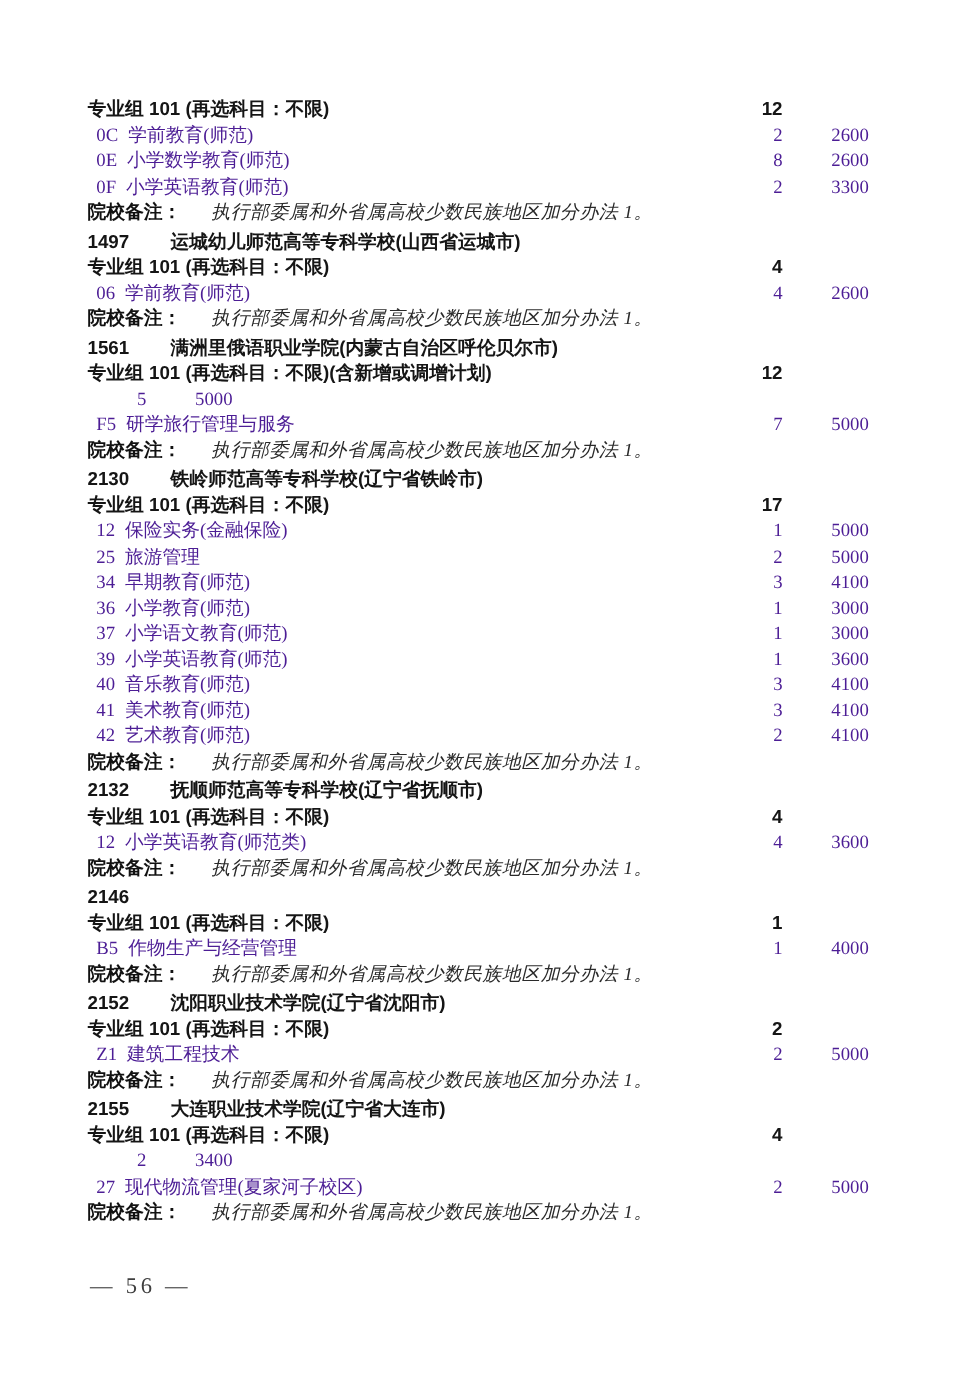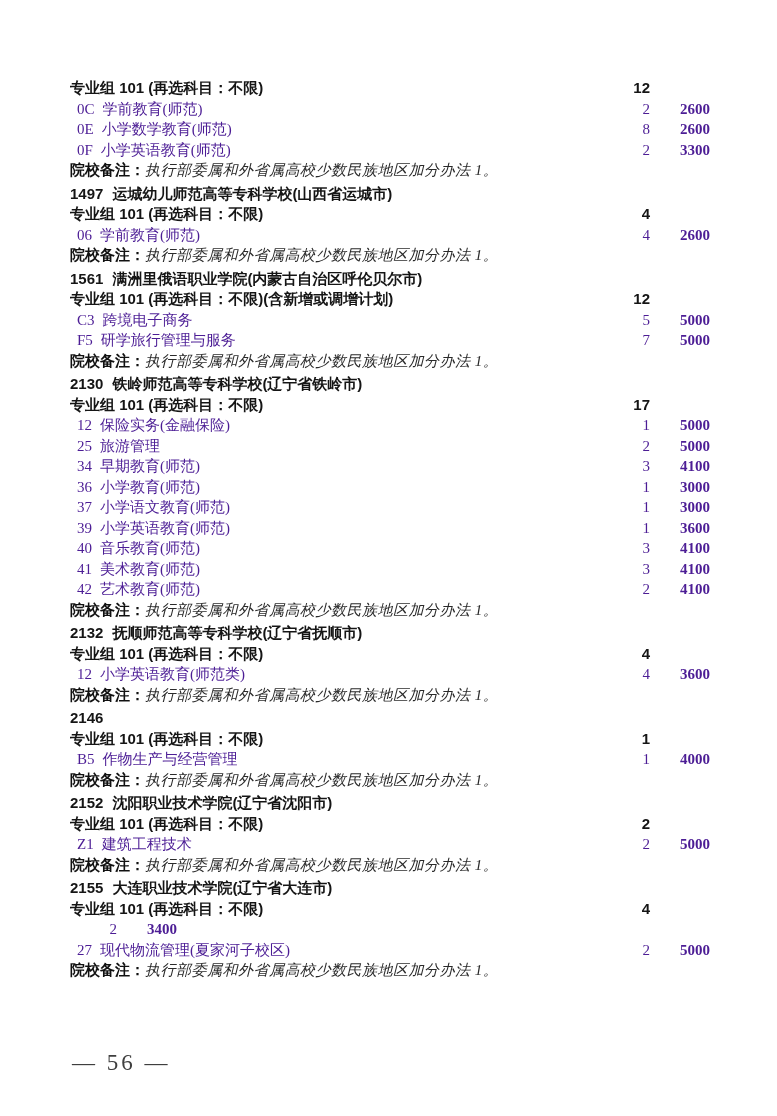--- a/index.html
+++ b/index.html
@@ -20,24 +20,25 @@
     right: 67px;
     top: 78px;
     color: #1a1a1a;
   }
   .section + .section { margin-top: 3px; }
   .row {
     display: flex;
     align-items: baseline;
     line-height: 20.5px;
     white-space: nowrap;
+    gap: 24px;
   }
   .left { flex: 1; overflow: hidden; }
   .count { width: 40px; text-align: right; flex: none; }
-  .fee   { width: 60px; text-align: right; flex: none; font-weight: bold; }
+  .fee   { width: 60px; text-align: center; flex: none; }
   .school, .group {
     font-family: "Liberation Sans", "DejaVu Sans", sans-serif;
     font-weight: 700;
     font-size: 15px;
     color: #151515;
   }
   .school-name { margin-left: 9px; }
   .major {
     font-family: "Liberation Serif", "DejaVu Serif", serif;
     font-size: 15px;
@@ -54,23 +55,23 @@
     color: #111111;
   }
   .remark-text {
     font-style: italic;
     color: #2a2a2a;
     letter-spacing: 0.5px;
   }
   .footer {
     position: absolute;
     left: 72px;
-    top: 1050px;
+    top: 1018px;
     font-family: "Liberation Serif", "DejaVu Serif", serif;
-    font-size: 23px;
+    font-size: 18px;
     color: #3f3f3f;
     letter-spacing: 3px;
   }
 </style>
 </head>
 <body>
 
 <div class="page">
   <div class="content">
       <section class="section">
@@ -123,21 +124,20 @@
         <div class="row school">
           <span>1561</span>
           <span class="school-name">满洲里俄语职业学院(内蒙古自治区呼伦贝尔市)</span>
         </div>
         <div class="row group">
           <span class="left">专业组 101 (再选科目：不限)(含新增或调增计划)</span>
           <span class="count">12</span>
           <span class="fee"></span>
         </div>
         <div class="row major">
-          <span class="left"><span>C3</span><span class="major-name">跨境电子商务</span></span>
           <span class="count">5</span>
           <span class="fee">5000</span>
         </div>
         <div class="row major">
           <span class="left"><span>F5</span><span class="major-name">研学旅行管理与服务</span></span>
           <span class="count">7</span>
           <span class="fee">5000</span>
         </div>
         <div class="row remark">
           <span class="remark-label">院校备注：</span>

